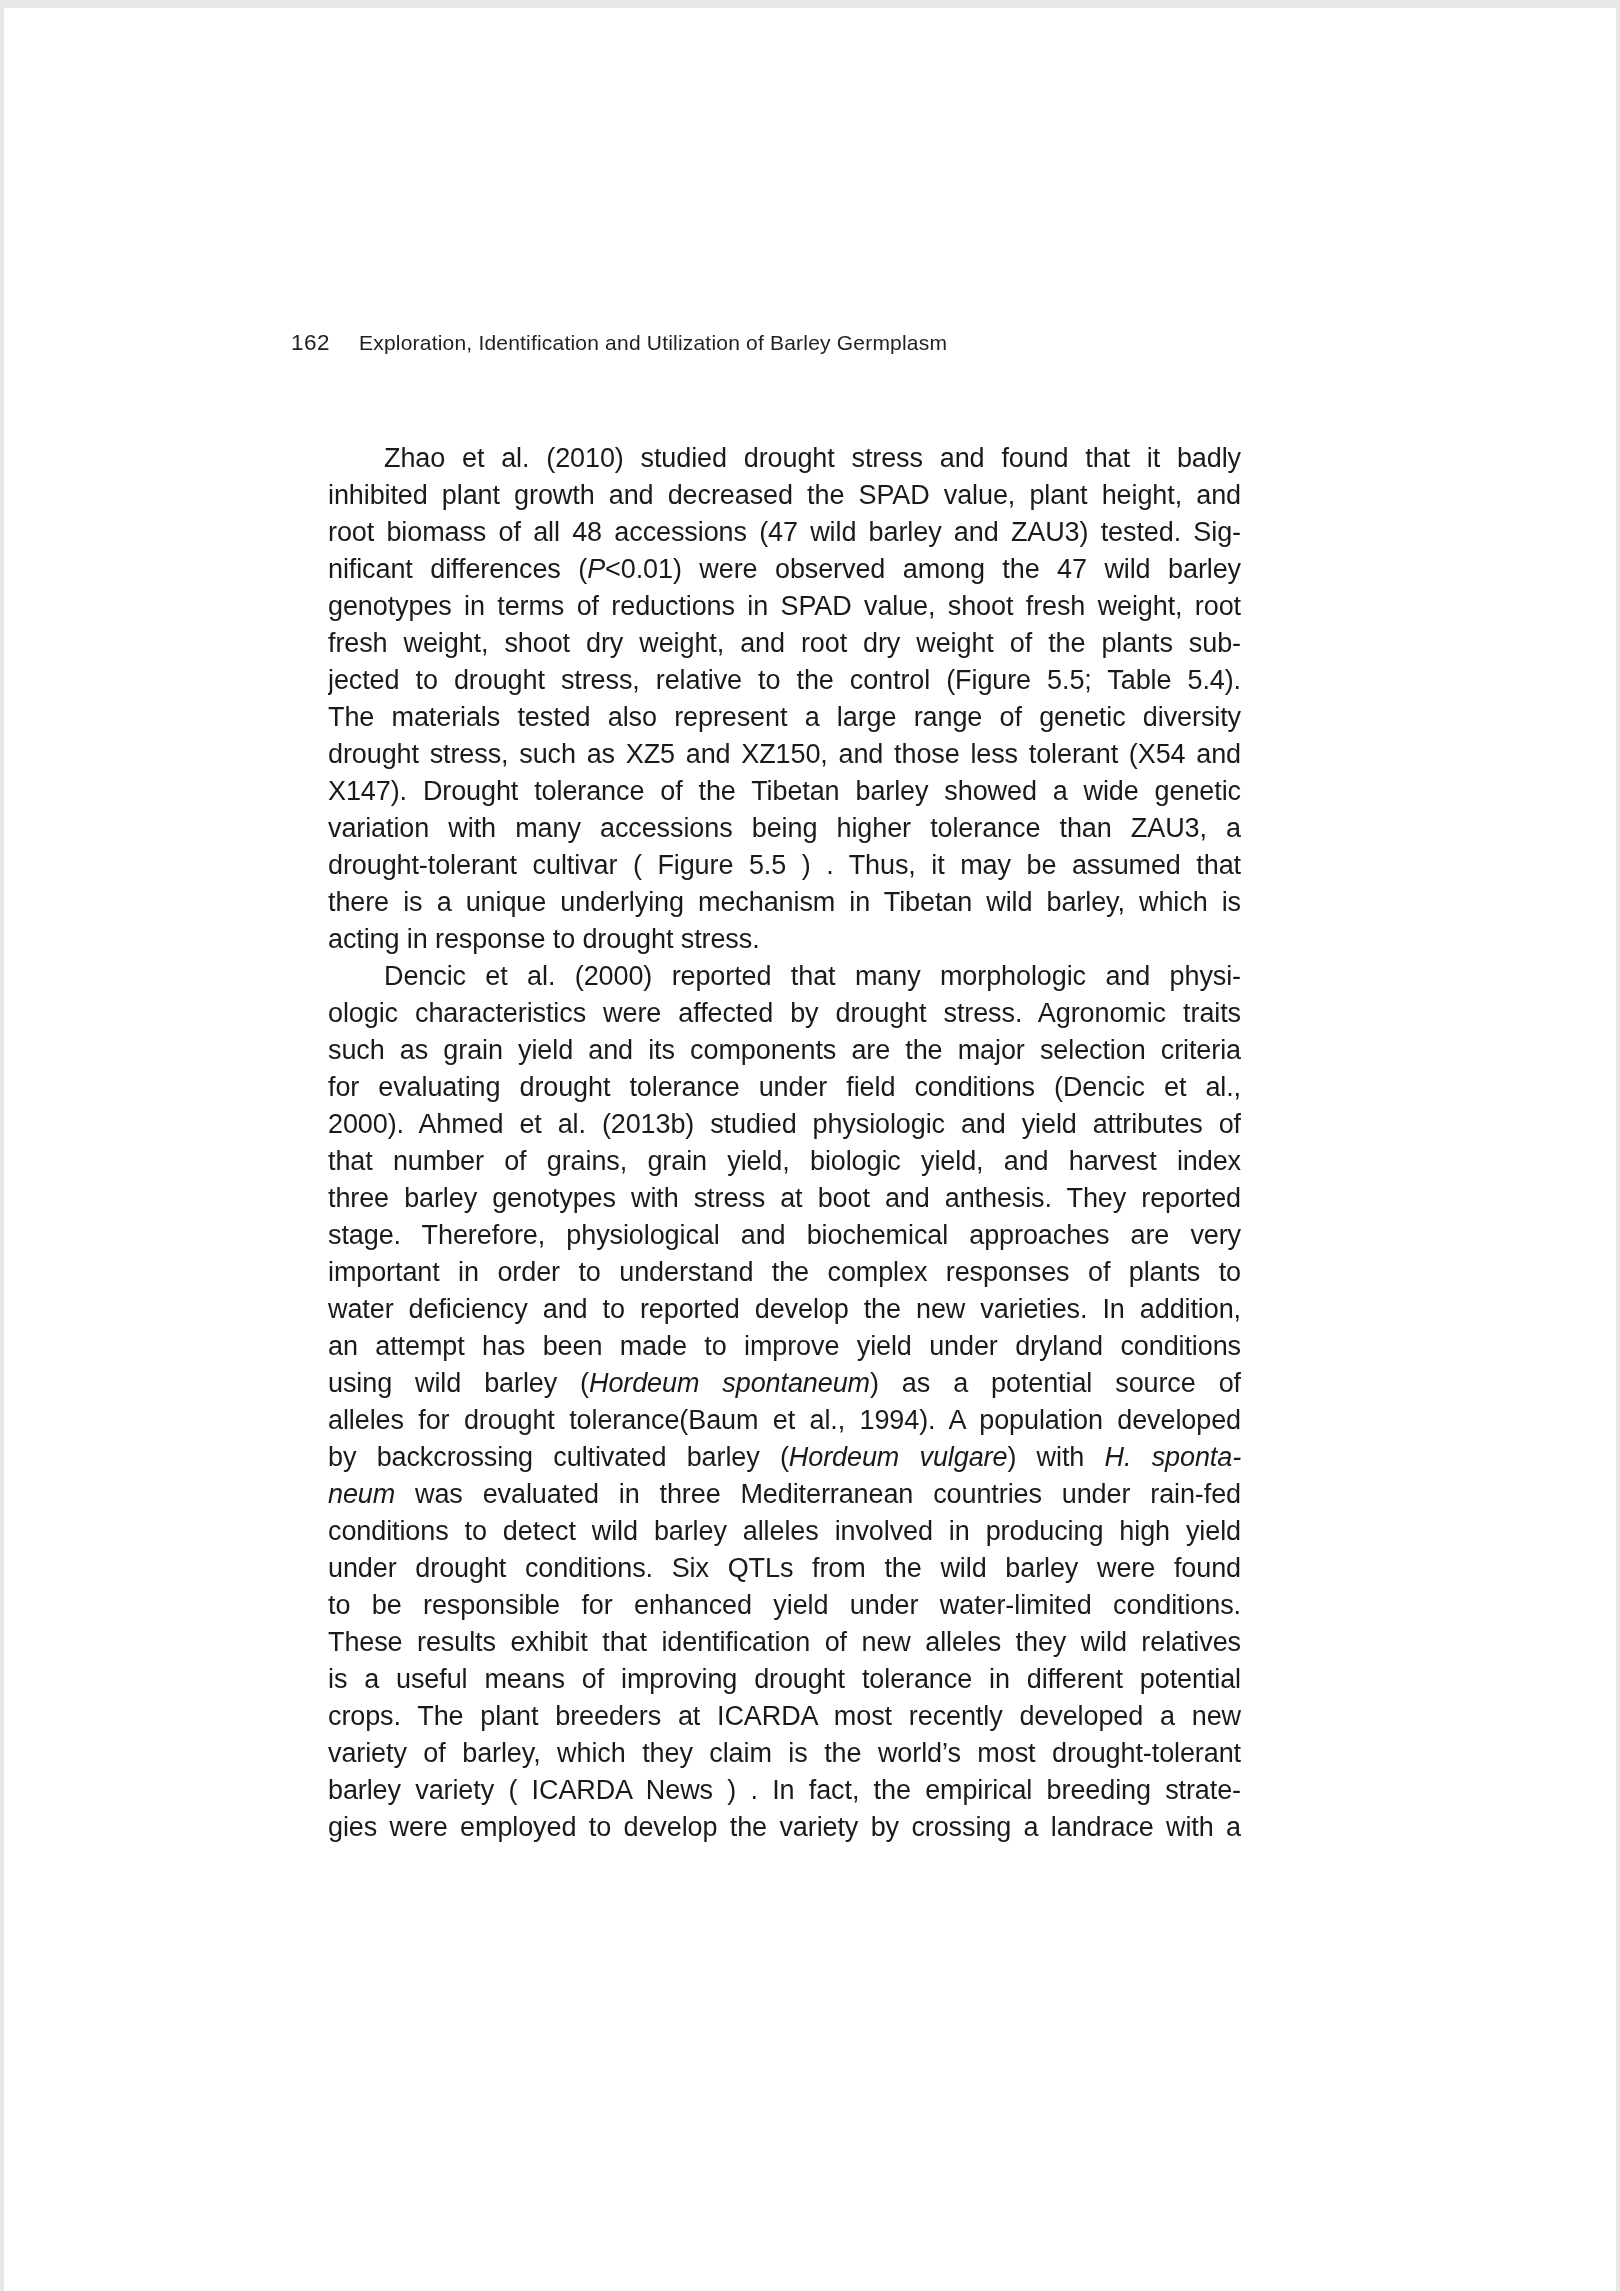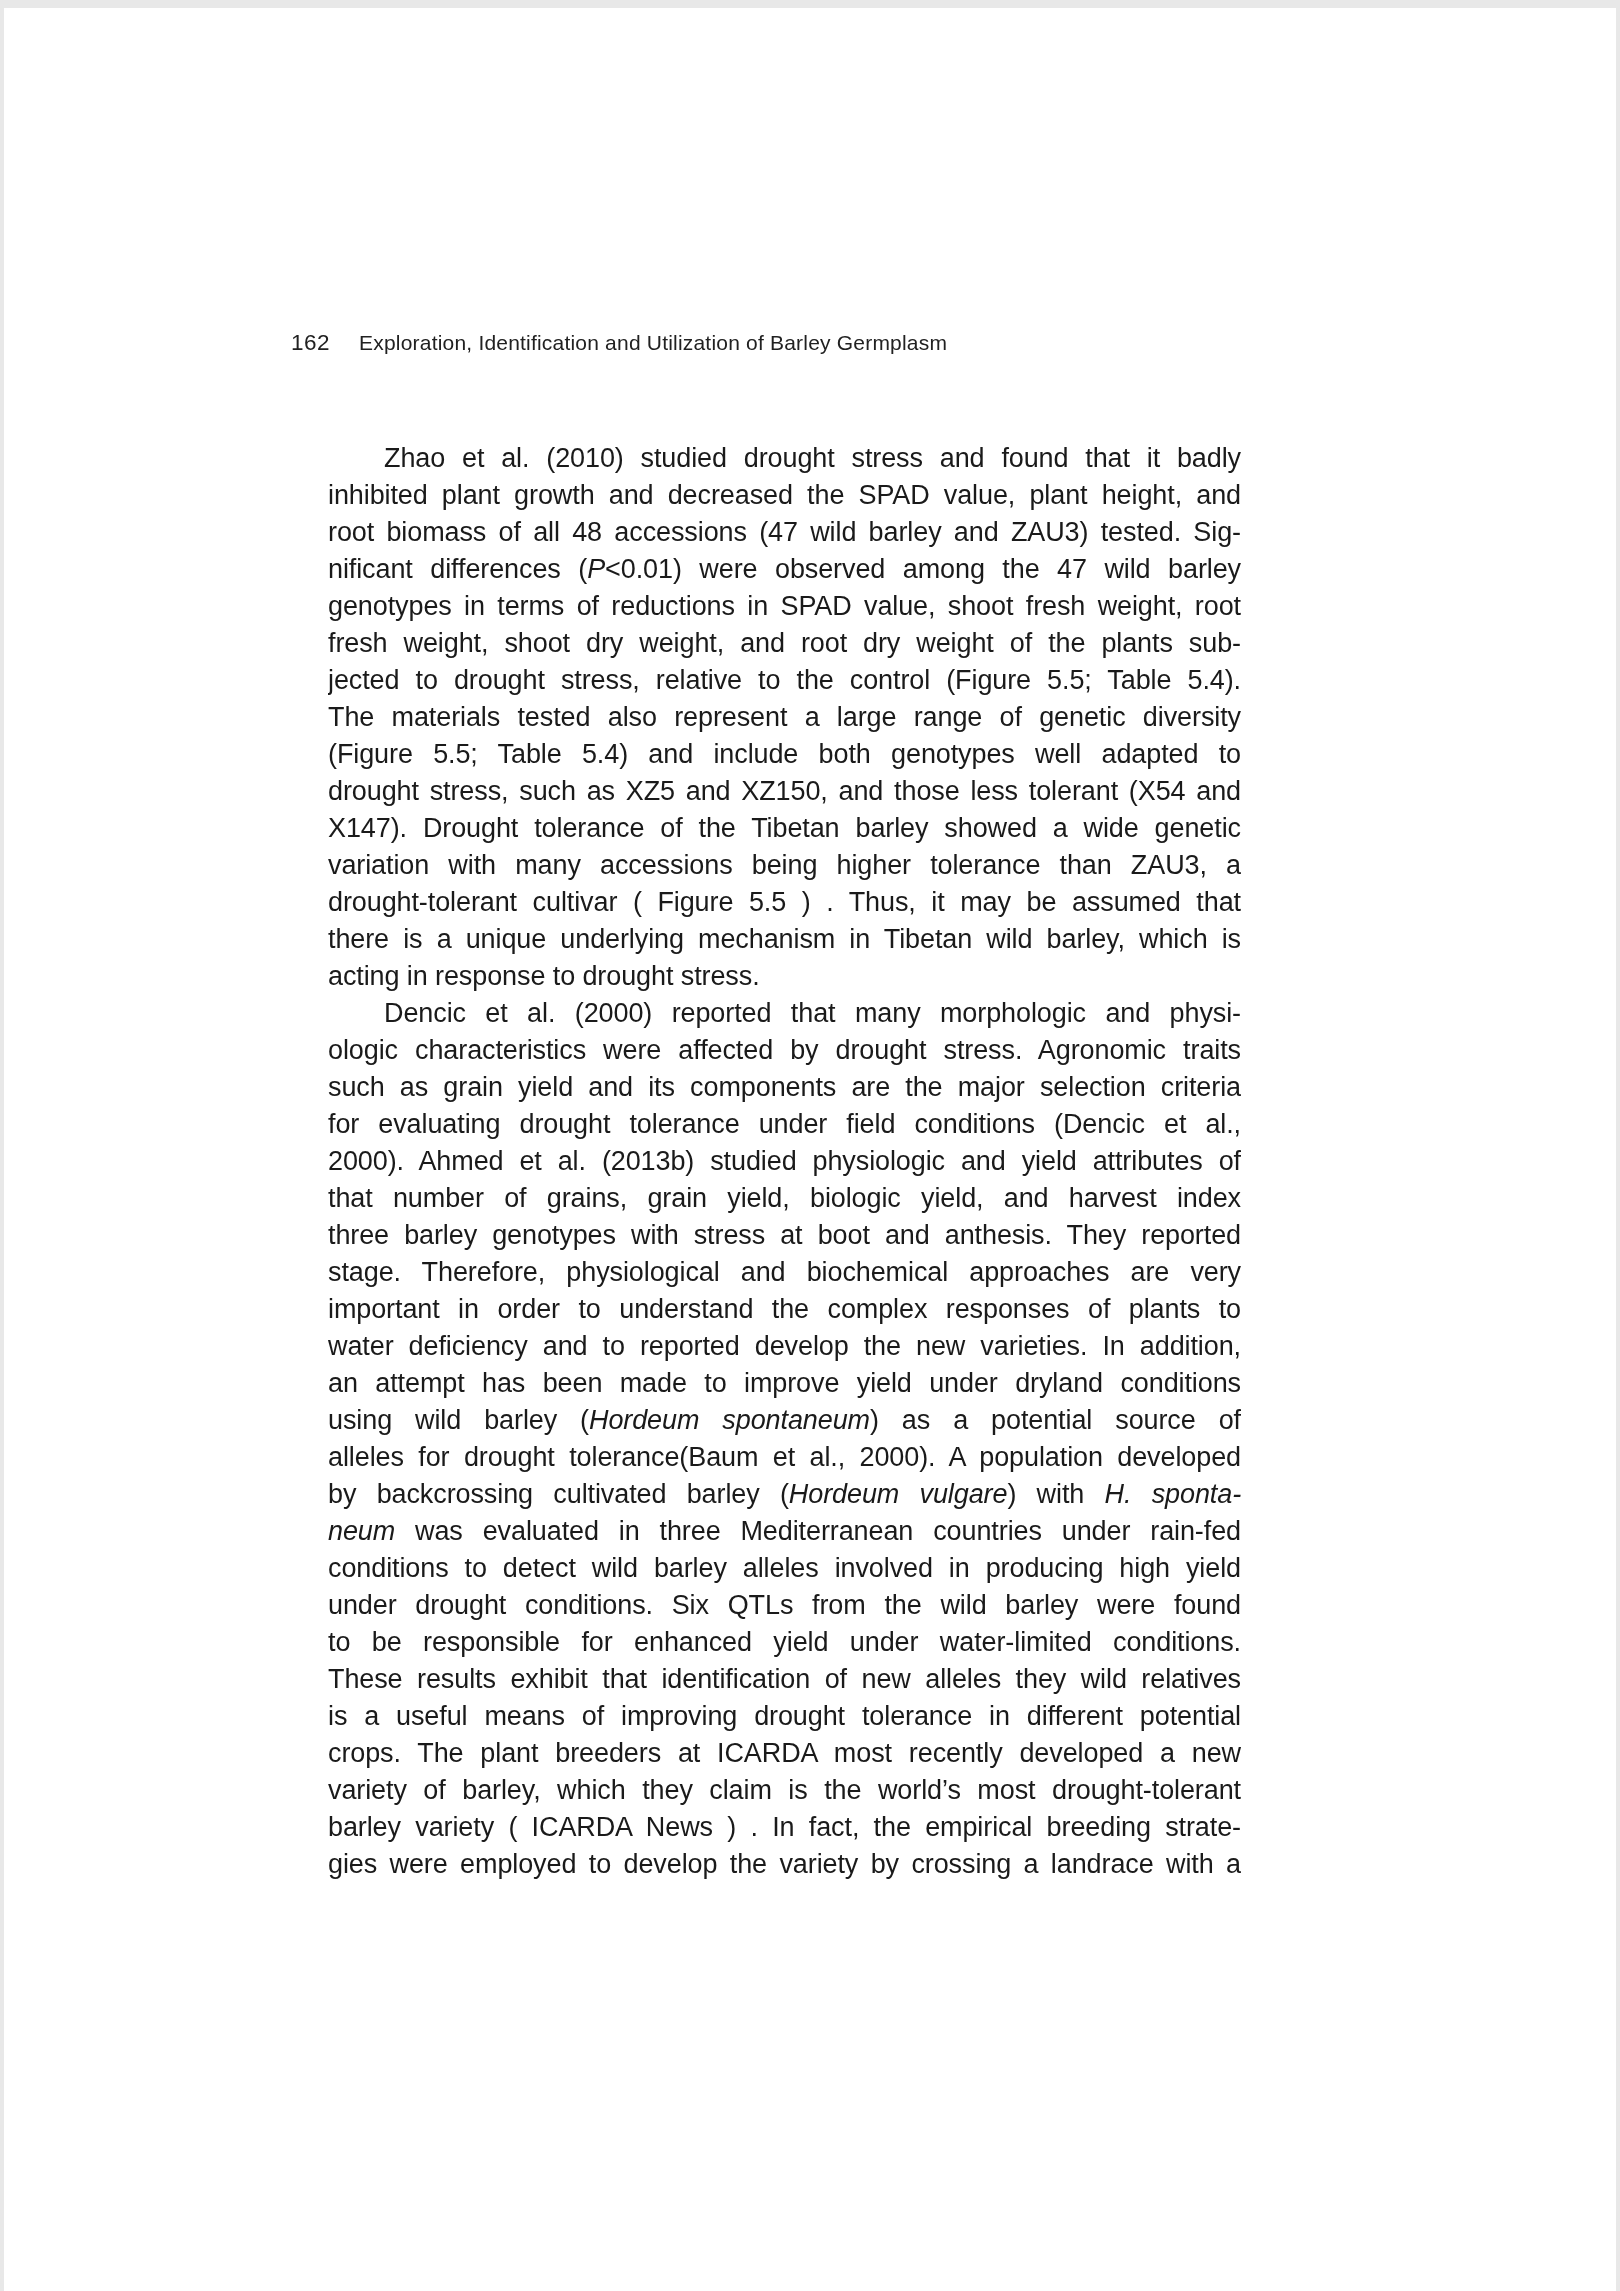--- a/index.html
+++ b/index.html
@@ -59,42 +59,41 @@
   <div class="body-text">
       <div class="para">
         <div class="line indent"><span>Zhao et al. (2010) studied drought stress and found that it badly</span></div>
         <div class="line"><span>inhibited plant growth and decreased the SPAD value, plant height, and</span></div>
         <div class="line"><span>root biomass of all 48 accessions (47 wild barley and ZAU3) tested. Sig-</span></div>
         <div class="line"><span>nificant differences (</span><em>P</em><span>&lt;0.01) were observed among the 47 wild barley</span></div>
         <div class="line"><span>genotypes in terms of reductions in SPAD value, shoot fresh weight, root</span></div>
         <div class="line"><span>fresh weight, shoot dry weight, and root dry weight of the plants sub-</span></div>
         <div class="line"><span>jected to drought stress, relative to the control (Figure 5.5; Table 5.4).</span></div>
         <div class="line"><span>The materials tested also represent a large range of genetic diversity</span></div>
-        <div class="line"><span>(Figure 5.5; Table 5.4) and include both genotypes well adapted to</span></div>
         <div class="line"><span>drought stress, such as XZ5 and XZ150, and those less tolerant (X54 and</span></div>
         <div class="line"><span>X147). Drought tolerance of the Tibetan barley showed a wide genetic</span></div>
         <div class="line"><span>variation with many accessions being higher tolerance than ZAU3, a</span></div>
         <div class="line"><span>drought-tolerant cultivar ( Figure 5.5 ) . Thus, it may be assumed that</span></div>
         <div class="line"><span>there is a unique underlying mechanism in Tibetan wild barley, which is</span></div>
         <div class="line last"><span>acting in response to drought stress.</span></div>
       </div>
       <div class="para">
         <div class="line indent"><span>Dencic et al. (2000) reported that many morphologic and physi-</span></div>
         <div class="line"><span>ologic characteristics were affected by drought stress. Agronomic traits</span></div>
         <div class="line"><span>such as grain yield and its components are the major selection criteria</span></div>
         <div class="line"><span>for evaluating drought tolerance under field conditions (Dencic et al.,</span></div>
         <div class="line"><span>2000). Ahmed et al. (2013b) studied physiologic and yield attributes of</span></div>
         <div class="line"><span>that number of grains, grain yield, biologic yield, and harvest index</span></div>
         <div class="line"><span>three barley genotypes with stress at boot and anthesis. They reported</span></div>
         <div class="line"><span>stage. Therefore, physiological and biochemical approaches are very</span></div>
         <div class="line"><span>important in order to understand the complex responses of plants to</span></div>
         <div class="line"><span>water deficiency and to reported develop the new varieties. In addition,</span></div>
         <div class="line"><span>an attempt has been made to improve yield under dryland conditions</span></div>
         <div class="line"><span>using wild barley (</span><em>Hordeum spontaneum</em><span>) as a potential source of</span></div>
-        <div class="line"><span>alleles for drought tolerance(Baum et al., 2000). A population developed</span></div>
+        <div class="line"><span>alleles for drought tolerance(Baum et al., 1994). A population developed</span></div>
         <div class="line"><span>by backcrossing cultivated barley (</span><em>Hordeum vulgare</em><span>) with </span><em>H. sponta-</em></div>
         <div class="line"><em>neum</em><span> was evaluated in three Mediterranean countries under rain-fed</span></div>
         <div class="line"><span>conditions to detect wild barley alleles involved in producing high yield</span></div>
         <div class="line"><span>under drought conditions. Six QTLs from the wild barley were found</span></div>
         <div class="line"><span>to be responsible for enhanced yield under water-limited conditions.</span></div>
         <div class="line"><span>These results exhibit that identification of new alleles they wild relatives</span></div>
         <div class="line"><span>is a useful means of improving drought tolerance in different potential</span></div>
         <div class="line"><span>crops. The plant breeders at ICARDA most recently developed a new</span></div>
         <div class="line"><span>variety of barley, which they claim is the world’s most drought-tolerant</span></div>
         <div class="line"><span>barley variety ( ICARDA News ) . In fact, the empirical breeding strate-</span></div>

